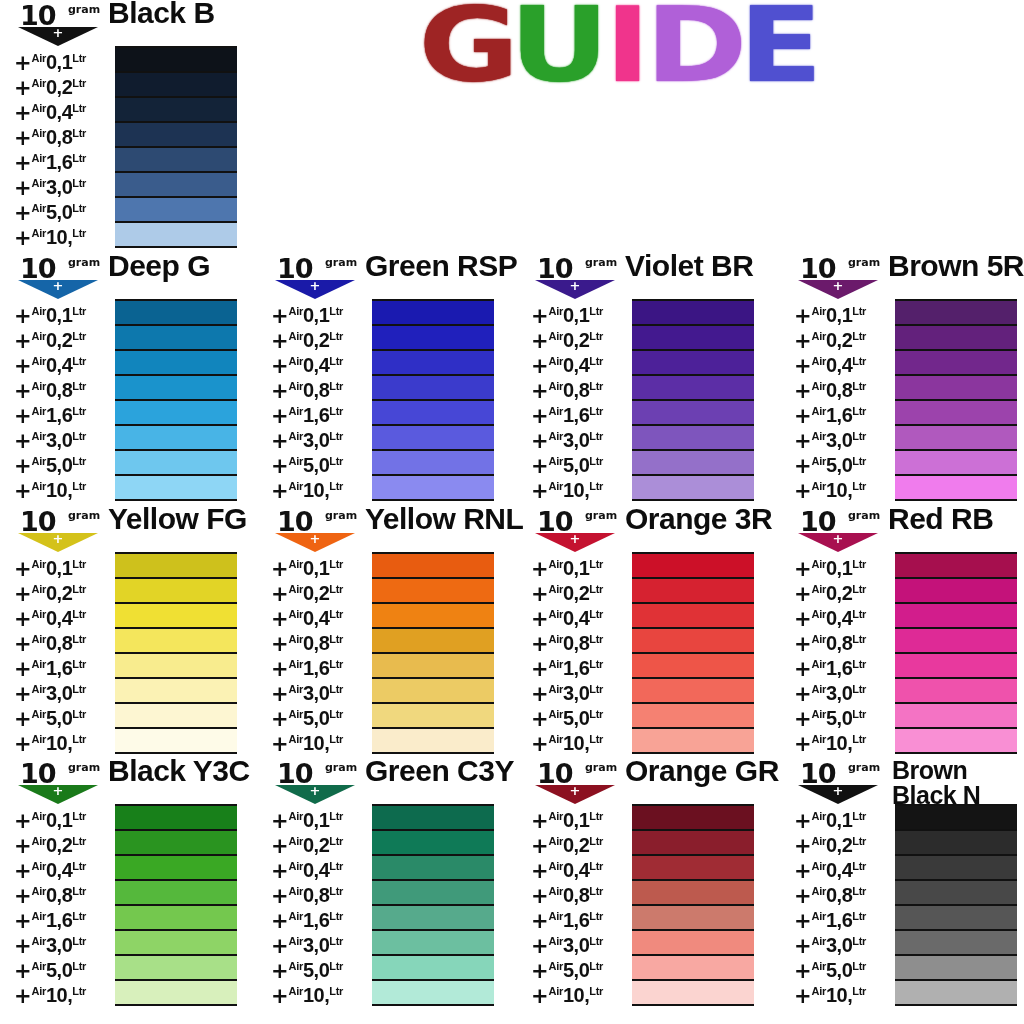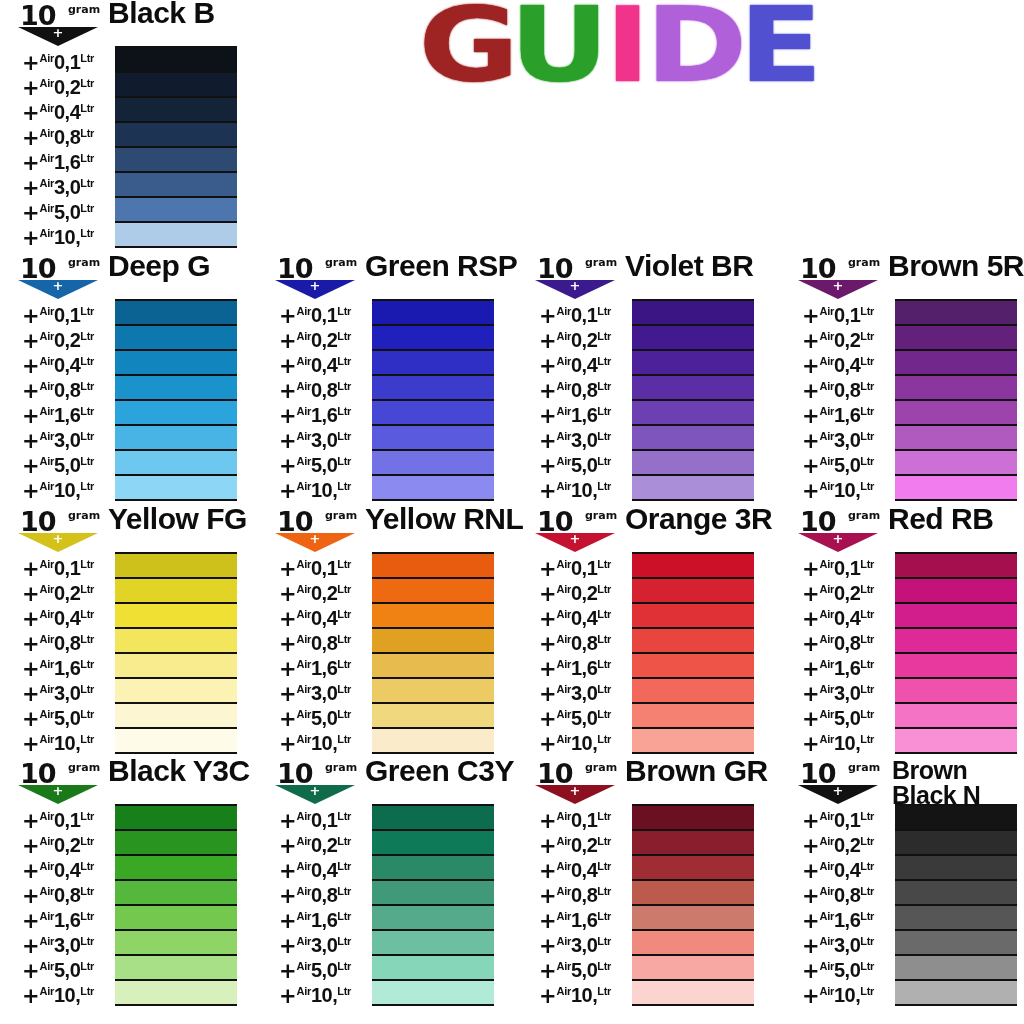--- a/index.html
+++ b/index.html
@@ -100,21 +100,20 @@
     line-height:0.98;
   }
   .card-title.two-line{ font-size:25px; top:-2px; left:104px; }
 
   
   .card-body{ position:relative; }
 
   .label-col{
     position:absolute; left:6px; top:0;
     width:100px;
-    margin-left:8px;
   }
   .dil-label{
     height:25px;
     line-height:25px;
     white-space:nowrap;
     font-family:"Liberation Sans", sans-serif;
     color:#111;
   }
   .dil-plus{
     font-family:"DejaVu Sans", sans-serif;
@@ -553,21 +552,21 @@
     <div class="card" style="left: 525px; top: 760px;">
       <div class="card-head">
         <div class="dose-mark">
           <span class="dose-qty">10</span>
           <span class="dose-unit">gram</span>
           <div class="arrow-wrap">
             <div class="arrow-tri" style="border-top-color: rgb(140, 16, 32);"></div>
             <div class="arrow-plus">+</div>
           </div>
         </div>
-        <div class="card-title">Brown GR</div>
+        <div class="card-title">Orange GR</div>
       </div>
       <div class="card-body" style="height: 200px;">
         <div class="label-col">
           <div class="dil-label"><span class="dil-plus">+</span><span class="dil-air">Air</span><span class="dil-amt">0,1</span><span class="dil-ltr">Ltr</span></div>
           <div class="dil-label"><span class="dil-plus">+</span><span class="dil-air">Air</span><span class="dil-amt">0,2</span><span class="dil-ltr">Ltr</span></div>
           <div class="dil-label"><span class="dil-plus">+</span><span class="dil-air">Air</span><span class="dil-amt">0,4</span><span class="dil-ltr">Ltr</span></div>
           <div class="dil-label"><span class="dil-plus">+</span><span class="dil-air">Air</span><span class="dil-amt">0,8</span><span class="dil-ltr">Ltr</span></div>
           <div class="dil-label"><span class="dil-plus">+</span><span class="dil-air">Air</span><span class="dil-amt">1,6</span><span class="dil-ltr">Ltr</span></div>
           <div class="dil-label"><span class="dil-plus">+</span><span class="dil-air">Air</span><span class="dil-amt">3,0</span><span class="dil-ltr">Ltr</span></div>
           <div class="dil-label"><span class="dil-plus">+</span><span class="dil-air">Air</span><span class="dil-amt">5,0</span><span class="dil-ltr">Ltr</span></div>

